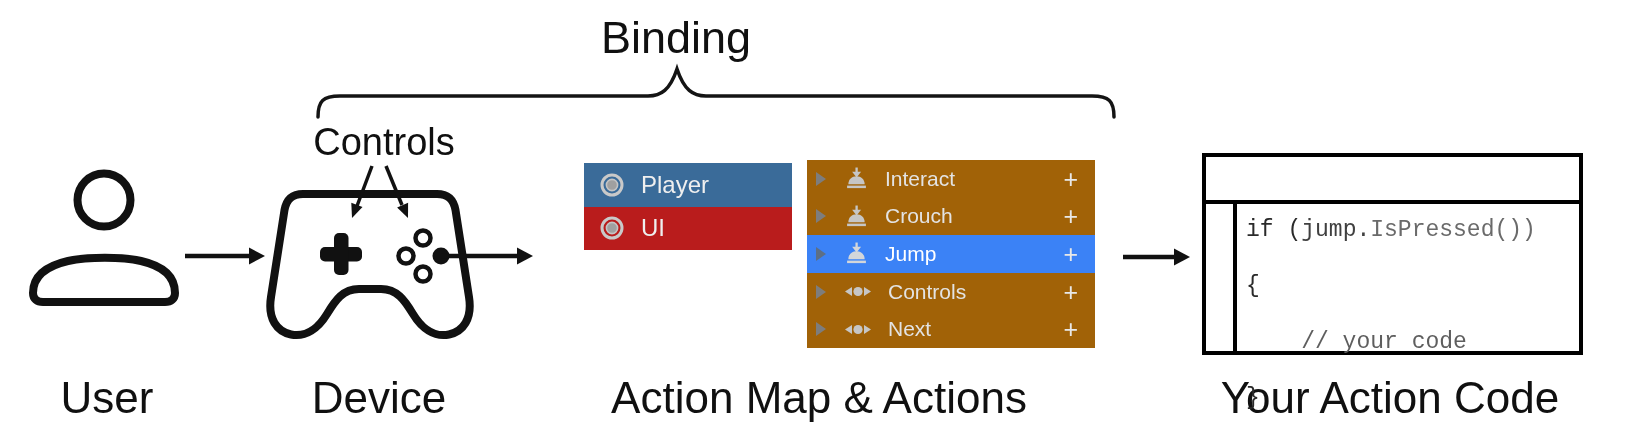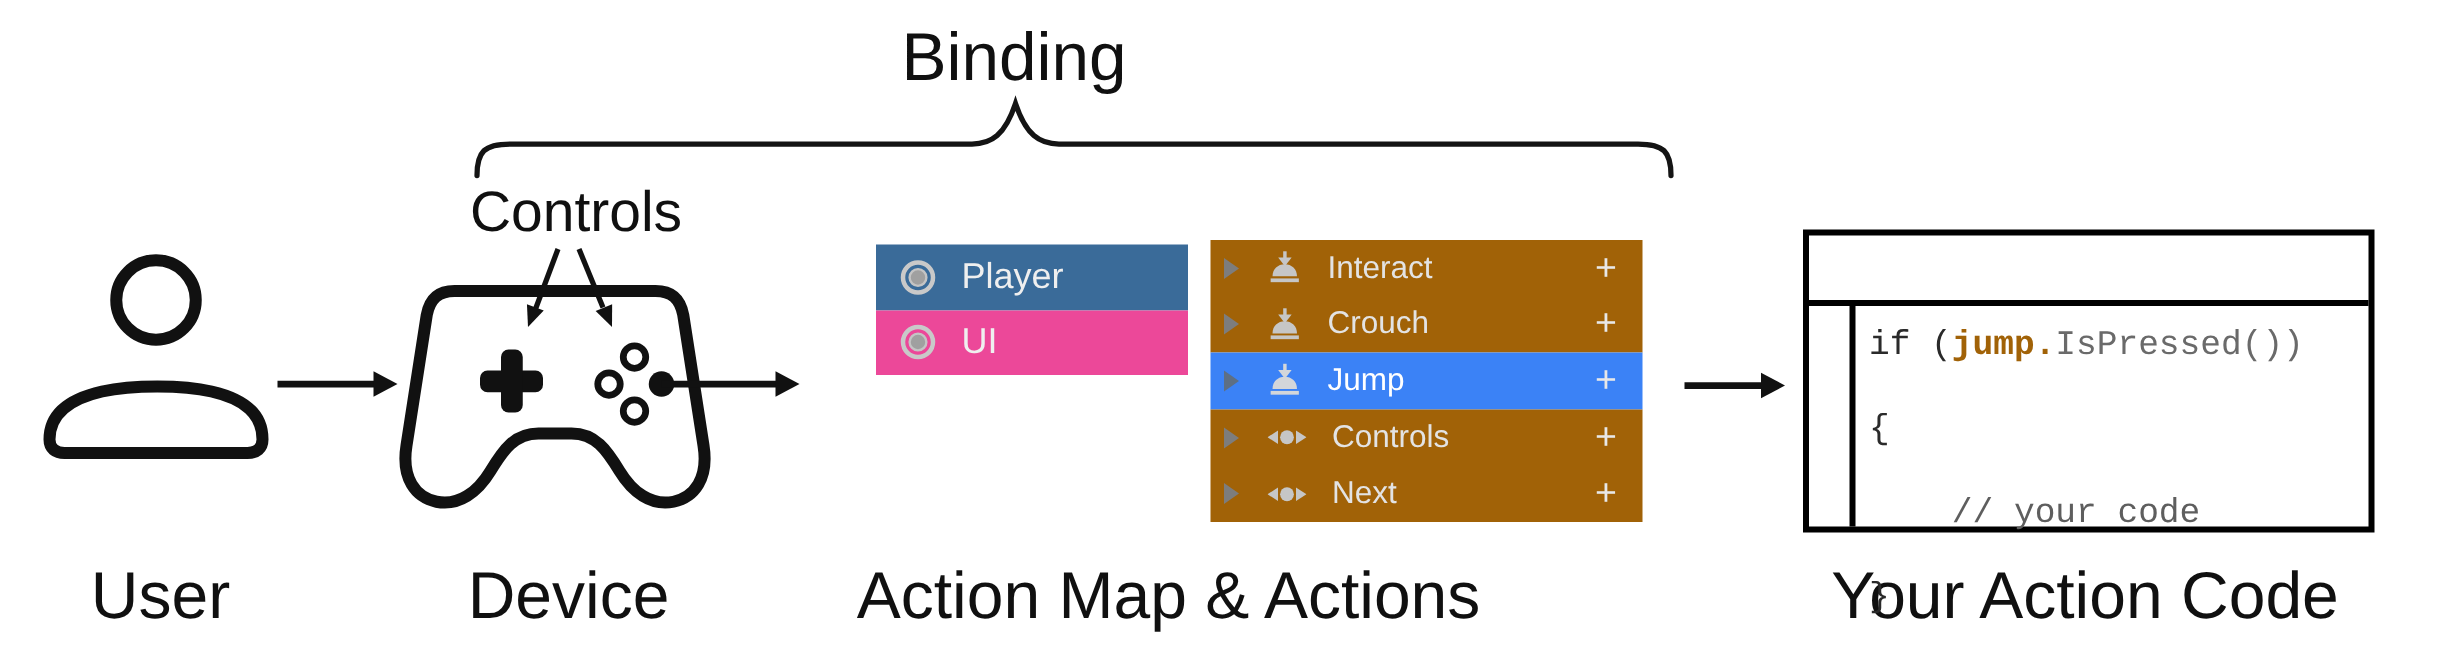--- a/index.html
+++ b/index.html
@@ -8,26 +8,26 @@
     font-family:"Liberation Sans", sans-serif;overflow:hidden;
   }
   #artwork{position:absolute;left:0;top:0;}
 
   .diagram-label{position:absolute;color:#101010;white-space:nowrap;transform:translateX(-50%);}
   .label-binding{top:12px;left:676px;font-size:45px;}
   .label-controls{top:121px;left:384px;font-size:38px;}
   .stage-label{top:373px;font-size:44px;}
   .stage-user{left:107px;}
   .stage-device{left:379px;}
-  .stage-actionmap{left:779px;}
+  .stage-actionmap{left:819px;}
   .stage-code{left:1390px;}
 
   
   .map-panel{position:absolute;left:584px;top:163px;width:208px;height:87px;display:flex;flex-direction:column;}
-  .map-row{flex:1;display:flex;align-items:center;background:#ec4899;padding-left:15px;cursor:default;}
+  .map-row{flex:1;display:flex;align-items:center;background:#b91c1c;padding-left:15px;cursor:default;}
   .map-row.selected{background:#3a6b99;}
   .map-row .map-label{color:#efefef;font-size:24px;margin-left:16px;text-align:right;}
 
   
   .actions-panel{position:absolute;left:807px;top:160px;width:288px;height:188px;display:flex;flex-direction:column;}
   .action-row{flex:1;display:flex;align-items:center;background:#a16207;position:relative;padding-left:9px;}
   .action-row.selected{background:#3b82f6;}
   .foldout{width:0;height:0;border-left:10px solid #7d7d7d;border-top:7px solid transparent;border-bottom:7px solid transparent;flex:0 0 auto;}
   .action-row.selected .foldout{border-left-color:#5d6f85;}
   .act-icon{margin-left:19px;flex:0 0 auto;}
@@ -35,21 +35,21 @@
   .action-row.selected .action-label{color:#ffffff;}
   .plus{position:absolute;right:17px;top:50%;transform:translateY(-50%);color:#e8e8e8;font-size:25px;font-weight:400;line-height:1;}
 
   
   .code-window{position:absolute;left:1202px;top:153px;width:381px;height:202px;border:4px solid #000;background:#fff;box-sizing:border-box;}
   .code-titlebar{height:43px;border-bottom:4px solid #000;}
   .code-body{position:relative;height:147px;}
   .code-gutter{position:absolute;left:27px;top:0;bottom:0;width:4px;background:#000;}
   .code-text{position:absolute;left:40px;top:12px;font-family:"Liberation Mono", monospace;font-size:23px;line-height:28px;white-space:pre;color:#2a2a2a;}
   .tok-plain{color:#2a2a2a;}
-  .tok-bold{color:#a16207;font-weight:bold;}
+  .tok-bold{color:#404040;font-weight:normal;}
   .tok-gray{color:#6a6a6a;}
   .tok-comment{color:#5e5e5e;text-align:right;}
 </style>
 </head>
 <body>
 
 <svg id="artwork" width="1635" height="434" viewBox="0 0 1635 434">
 
   <g stroke="#111" stroke-width="8" fill="none" stroke-linejoin="round">
     <circle cx="104" cy="200" r="26.5"></circle>

